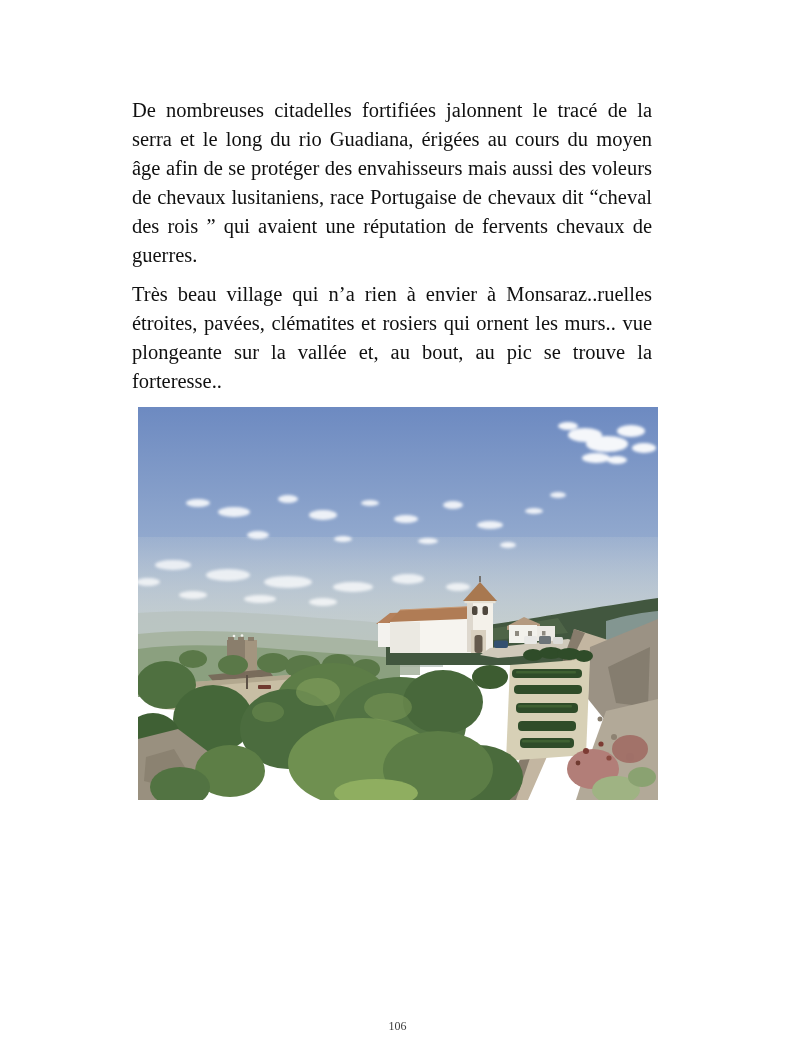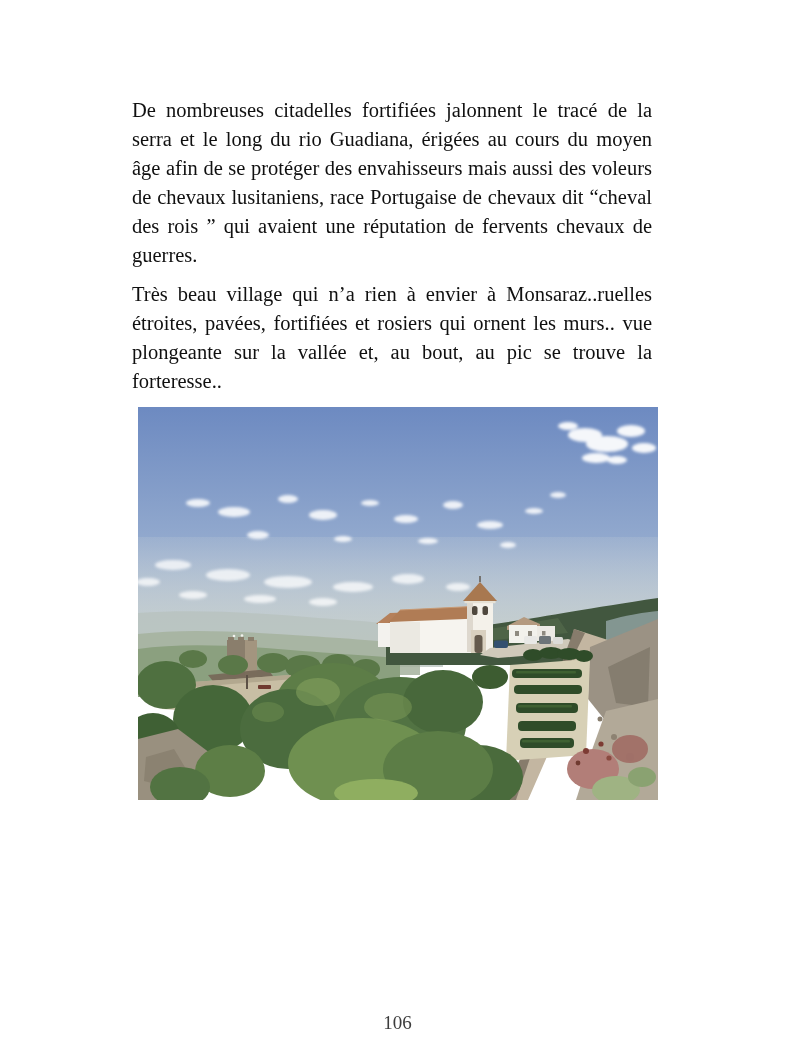--- a/index.html
+++ b/index.html
@@ -29,32 +29,32 @@
     height: 393px;
     margin: 11px auto 0 auto;
     padding: 0;
   }
   figure.photo svg { display: block; }
   .page-number {
     position: absolute;
     left: 0; right: 0;
     bottom: 29px;
     text-align: center;
-    font-size: 19px;
+    font-size: 12px;
     color: #3c3c3c;
   }
 </style>
 </head>
 <body>
 
 <div class="page">
 
   <div class="content">
     <p>De nombreuses citadelles fortifiées jalonnent le tracé de la serra et le long du rio Guadiana, érigées au cours du moyen âge afin de se protéger des envahisseurs mais aussi des voleurs de chevaux lusitaniens, race Portugaise de chevaux dit “cheval des rois ” qui avaient une réputation de fervents chevaux de guerres.</p>
-    <p>Très beau village qui n’a rien à envier à Monsaraz..ruelles étroites, pavées, fortifiées et rosiers qui ornent les murs.. vue plongeante sur la vallée et, au bout, au pic se trouve la forteresse..</p>
+    <p>Très beau village qui n’a rien à envier à Monsaraz..ruelles étroites, pavées, clématites et rosiers qui ornent les murs.. vue plongeante sur la vallée et, au bout, au pic se trouve la forteresse..</p>
 
     <figure class="photo" aria-label="Vue du village perché : église blanche au clocher de tuiles, tour de pierre médiévale, remparts, jardins de buis et vallée brumeuse sous un ciel bleu parsemé de nuages">
       <svg width="520" height="393" viewBox="0 0 520 393" xmlns="http://www.w3.org/2000/svg" role="img">
         <defs>
           <linearGradient id="sky" x1="0" y1="0" x2="0" y2="1">
             <stop offset="0%" stop-color="#6d8ac1"></stop>
             <stop offset="55%" stop-color="#93aace"></stop>
             <stop offset="100%" stop-color="#ccd5dc"></stop>
           </linearGradient>
           <linearGradient id="hazeg" x1="0" y1="0" x2="0" y2="1">

